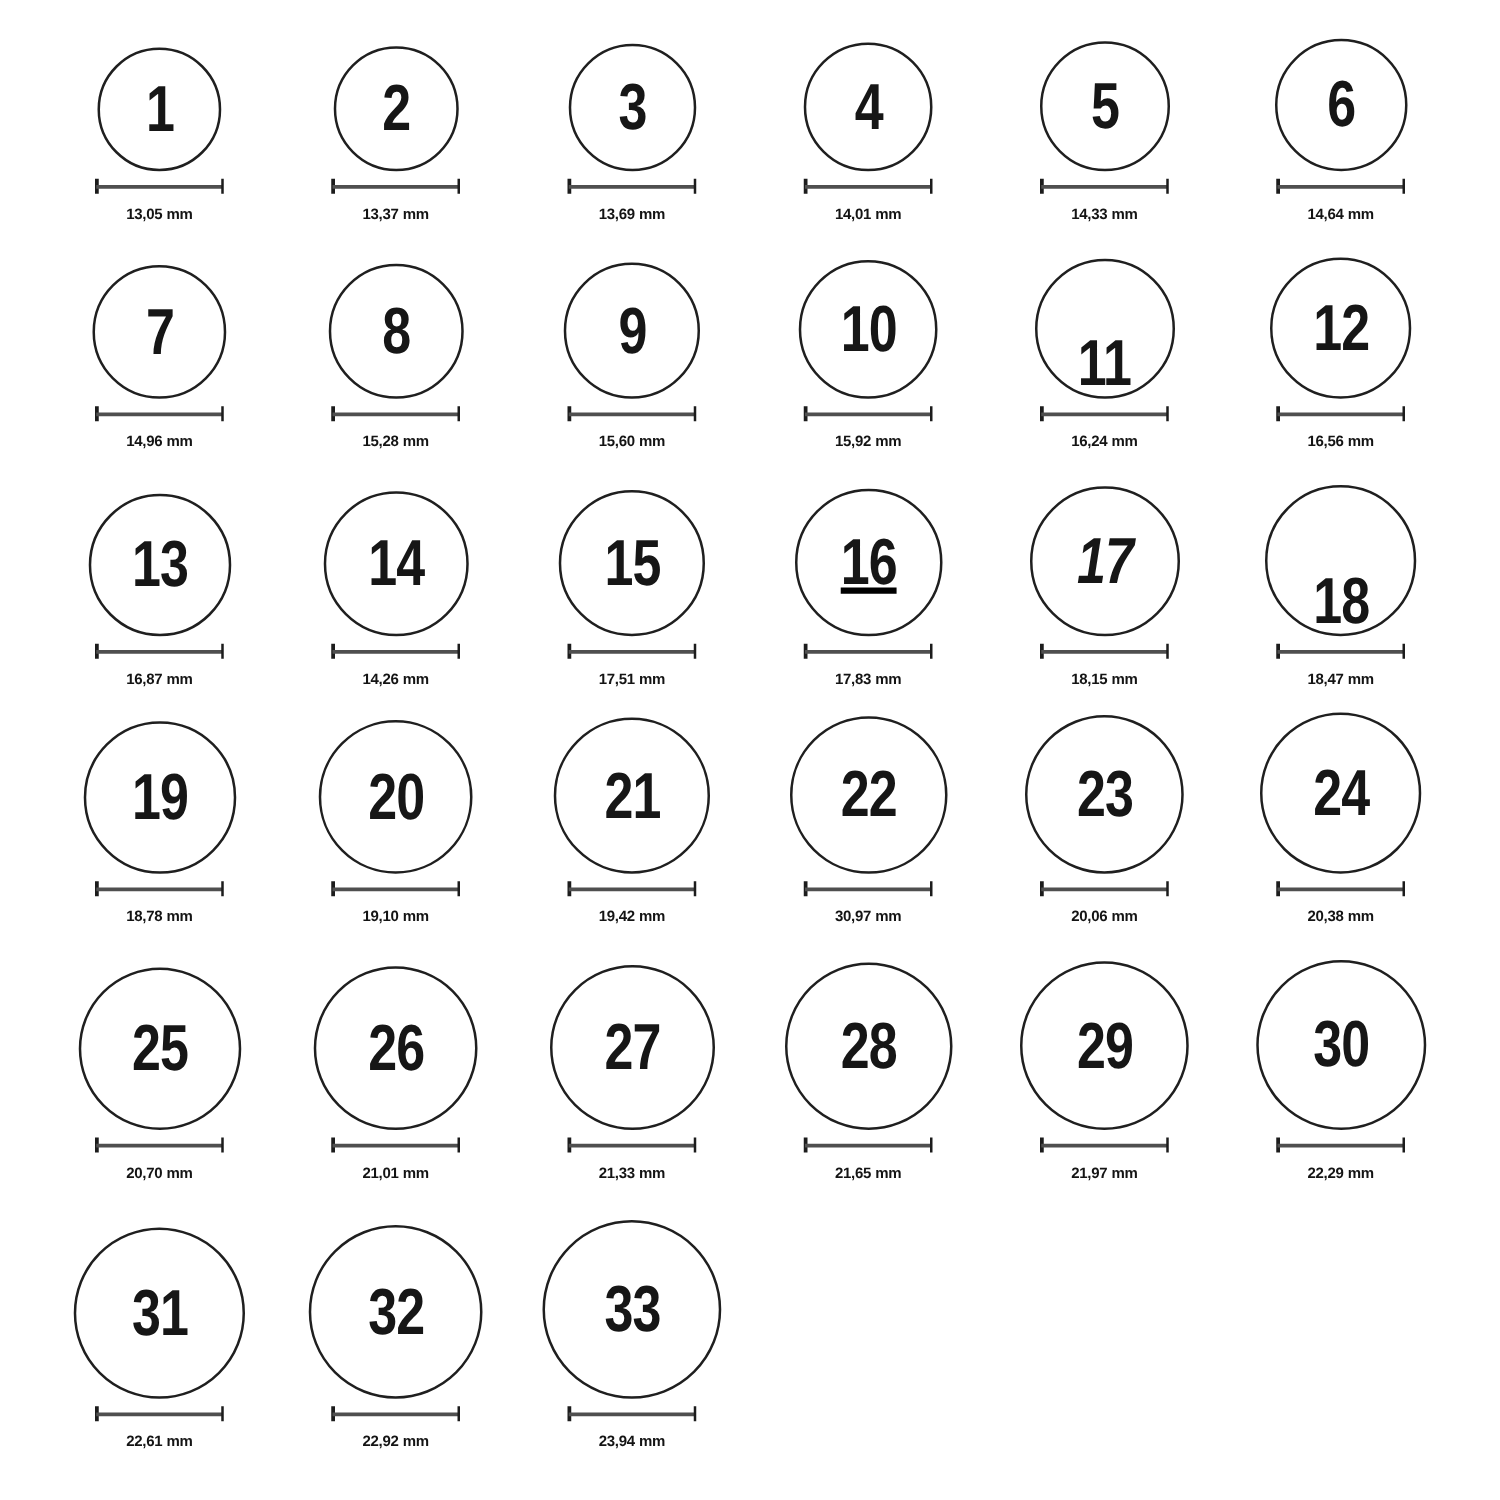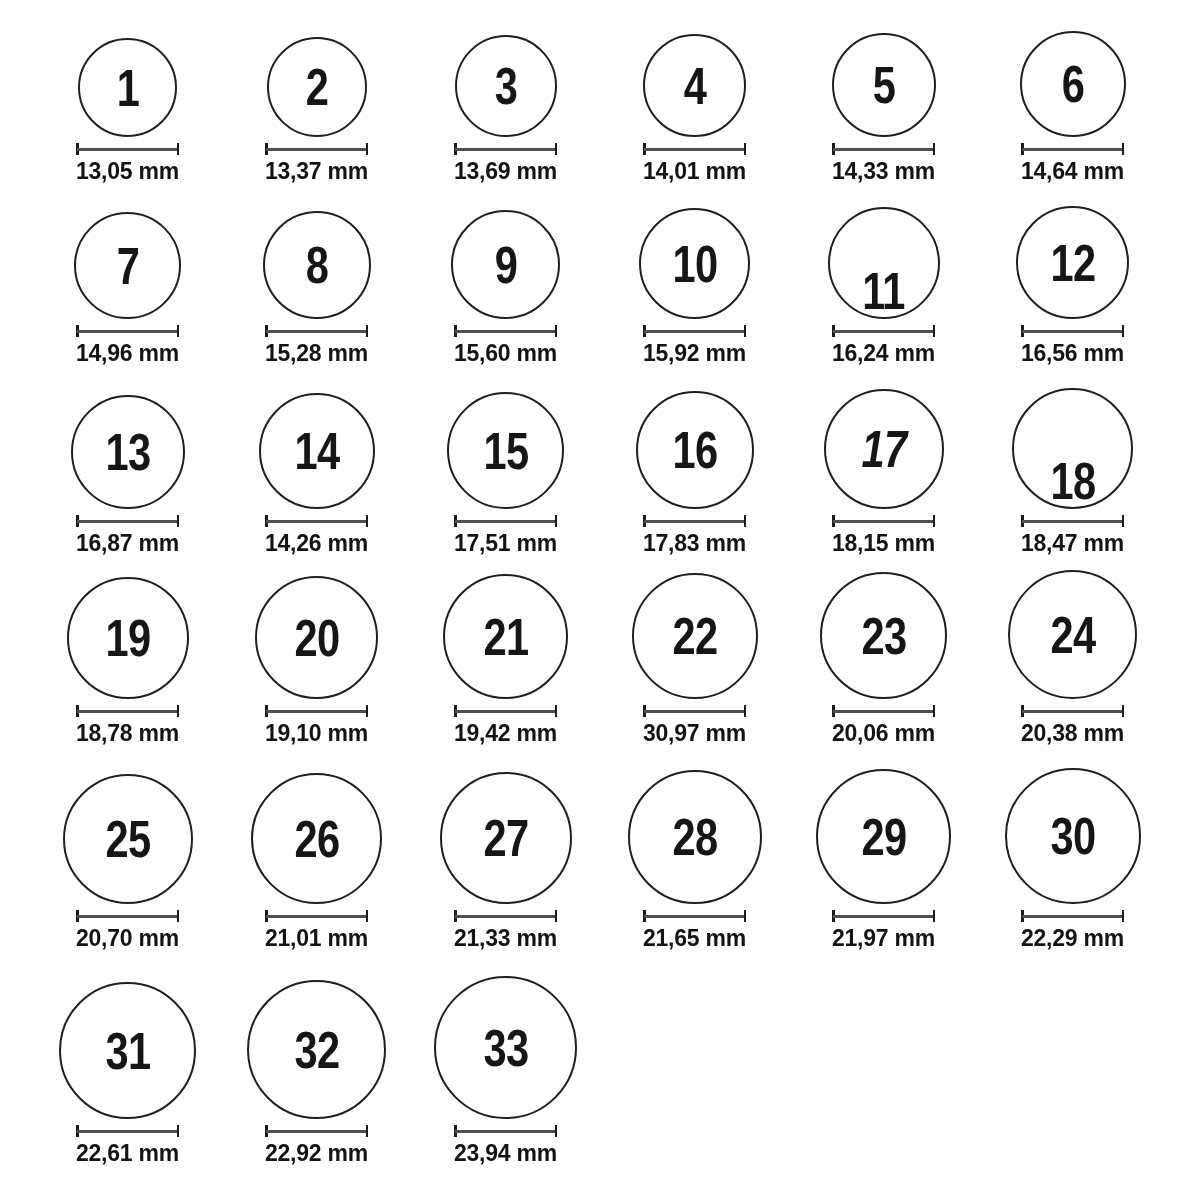--- a/index.html
+++ b/index.html
@@ -72,21 +72,21 @@
     position: absolute;
     top: 0;
     width: 2.5px;
     height: 12px;
     background: #1c1c1c;
   }
   .dimline .tick-l { left: 0; }
   .dimline .tick-r { right: 0; }
   .label {
     margin-top: 5px;
-    font-size: 23px;
+    font-size: 12px;
     font-weight: 700;
     color: #141414;
     line-height: 22px;
     letter-spacing: -0.2px;
     white-space: nowrap;
   }
 </style>
 </head>
 <body>
 
@@ -268,21 +268,21 @@
     </div>
     <div class="dimline">
       <div class="tick tick-l"></div>
       <div class="bar"></div>
       <div class="tick tick-r"></div>
     </div>
     <div class="label">17,51 mm</div>
   </div>
 
   <div class="cell">
-    <div class="circle" style="width: 118px; height: 118px;">
+    <div class="circle" style="width: 118px; height: 118px; text-decoration: underline;">
       <span class="num">16</span>
     </div>
     <div class="dimline">
       <div class="tick tick-l"></div>
       <div class="bar"></div>
       <div class="tick tick-r"></div>
     </div>
     <div class="label">17,83 mm</div>
   </div>
 

